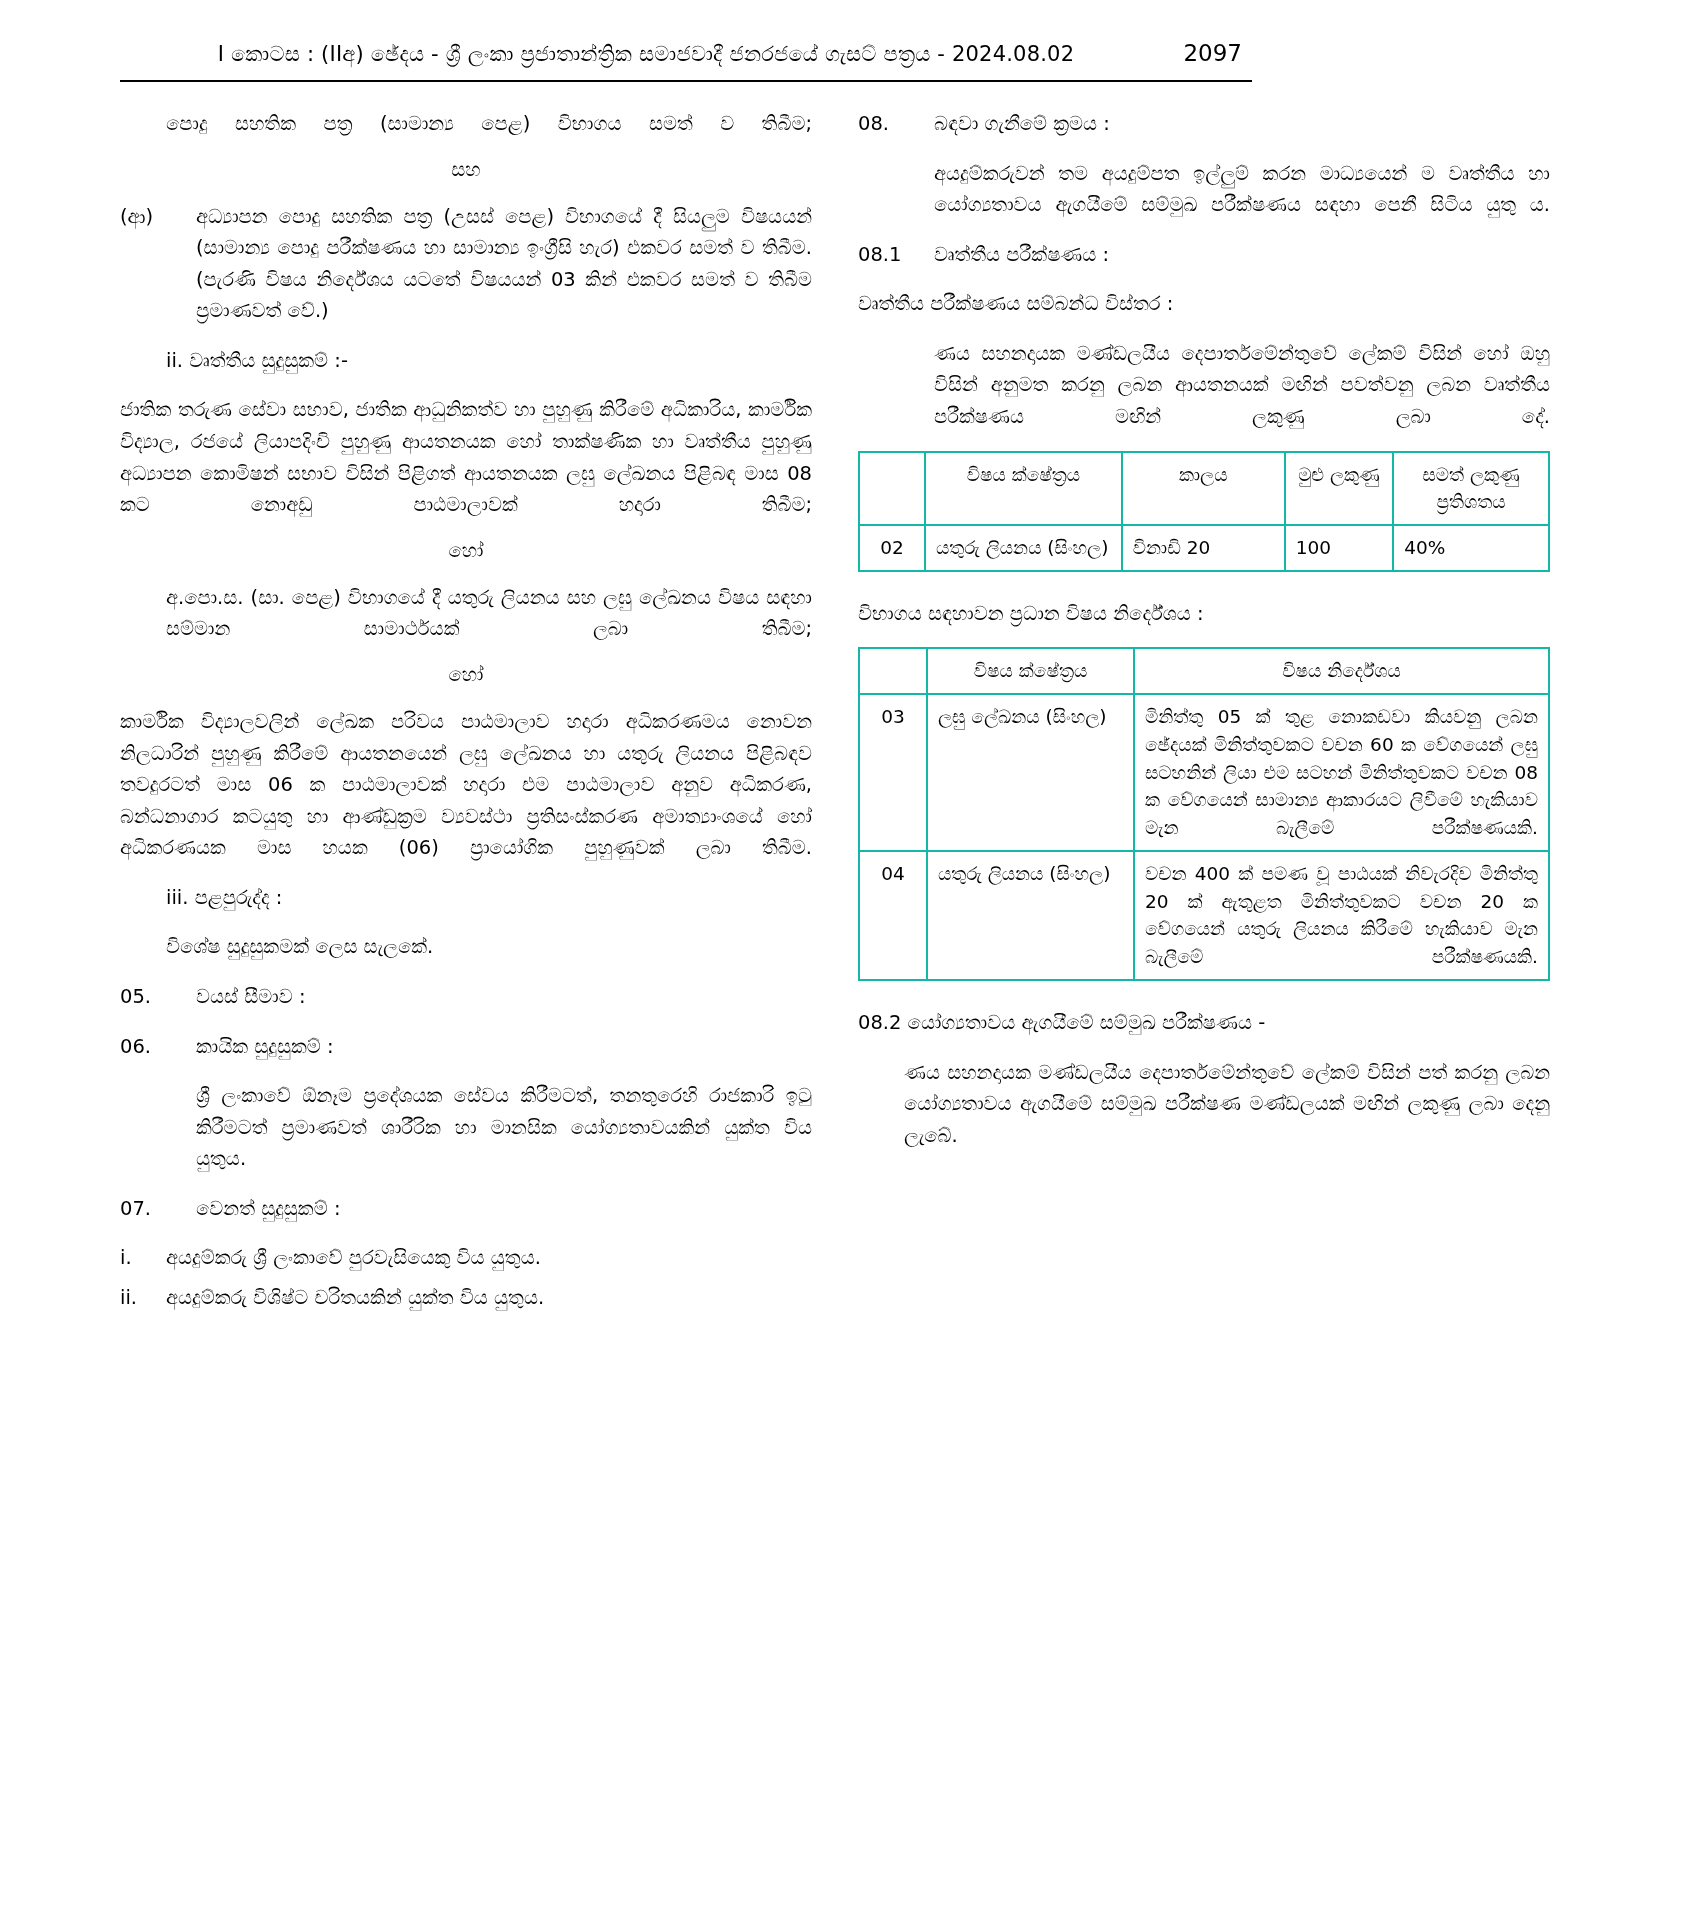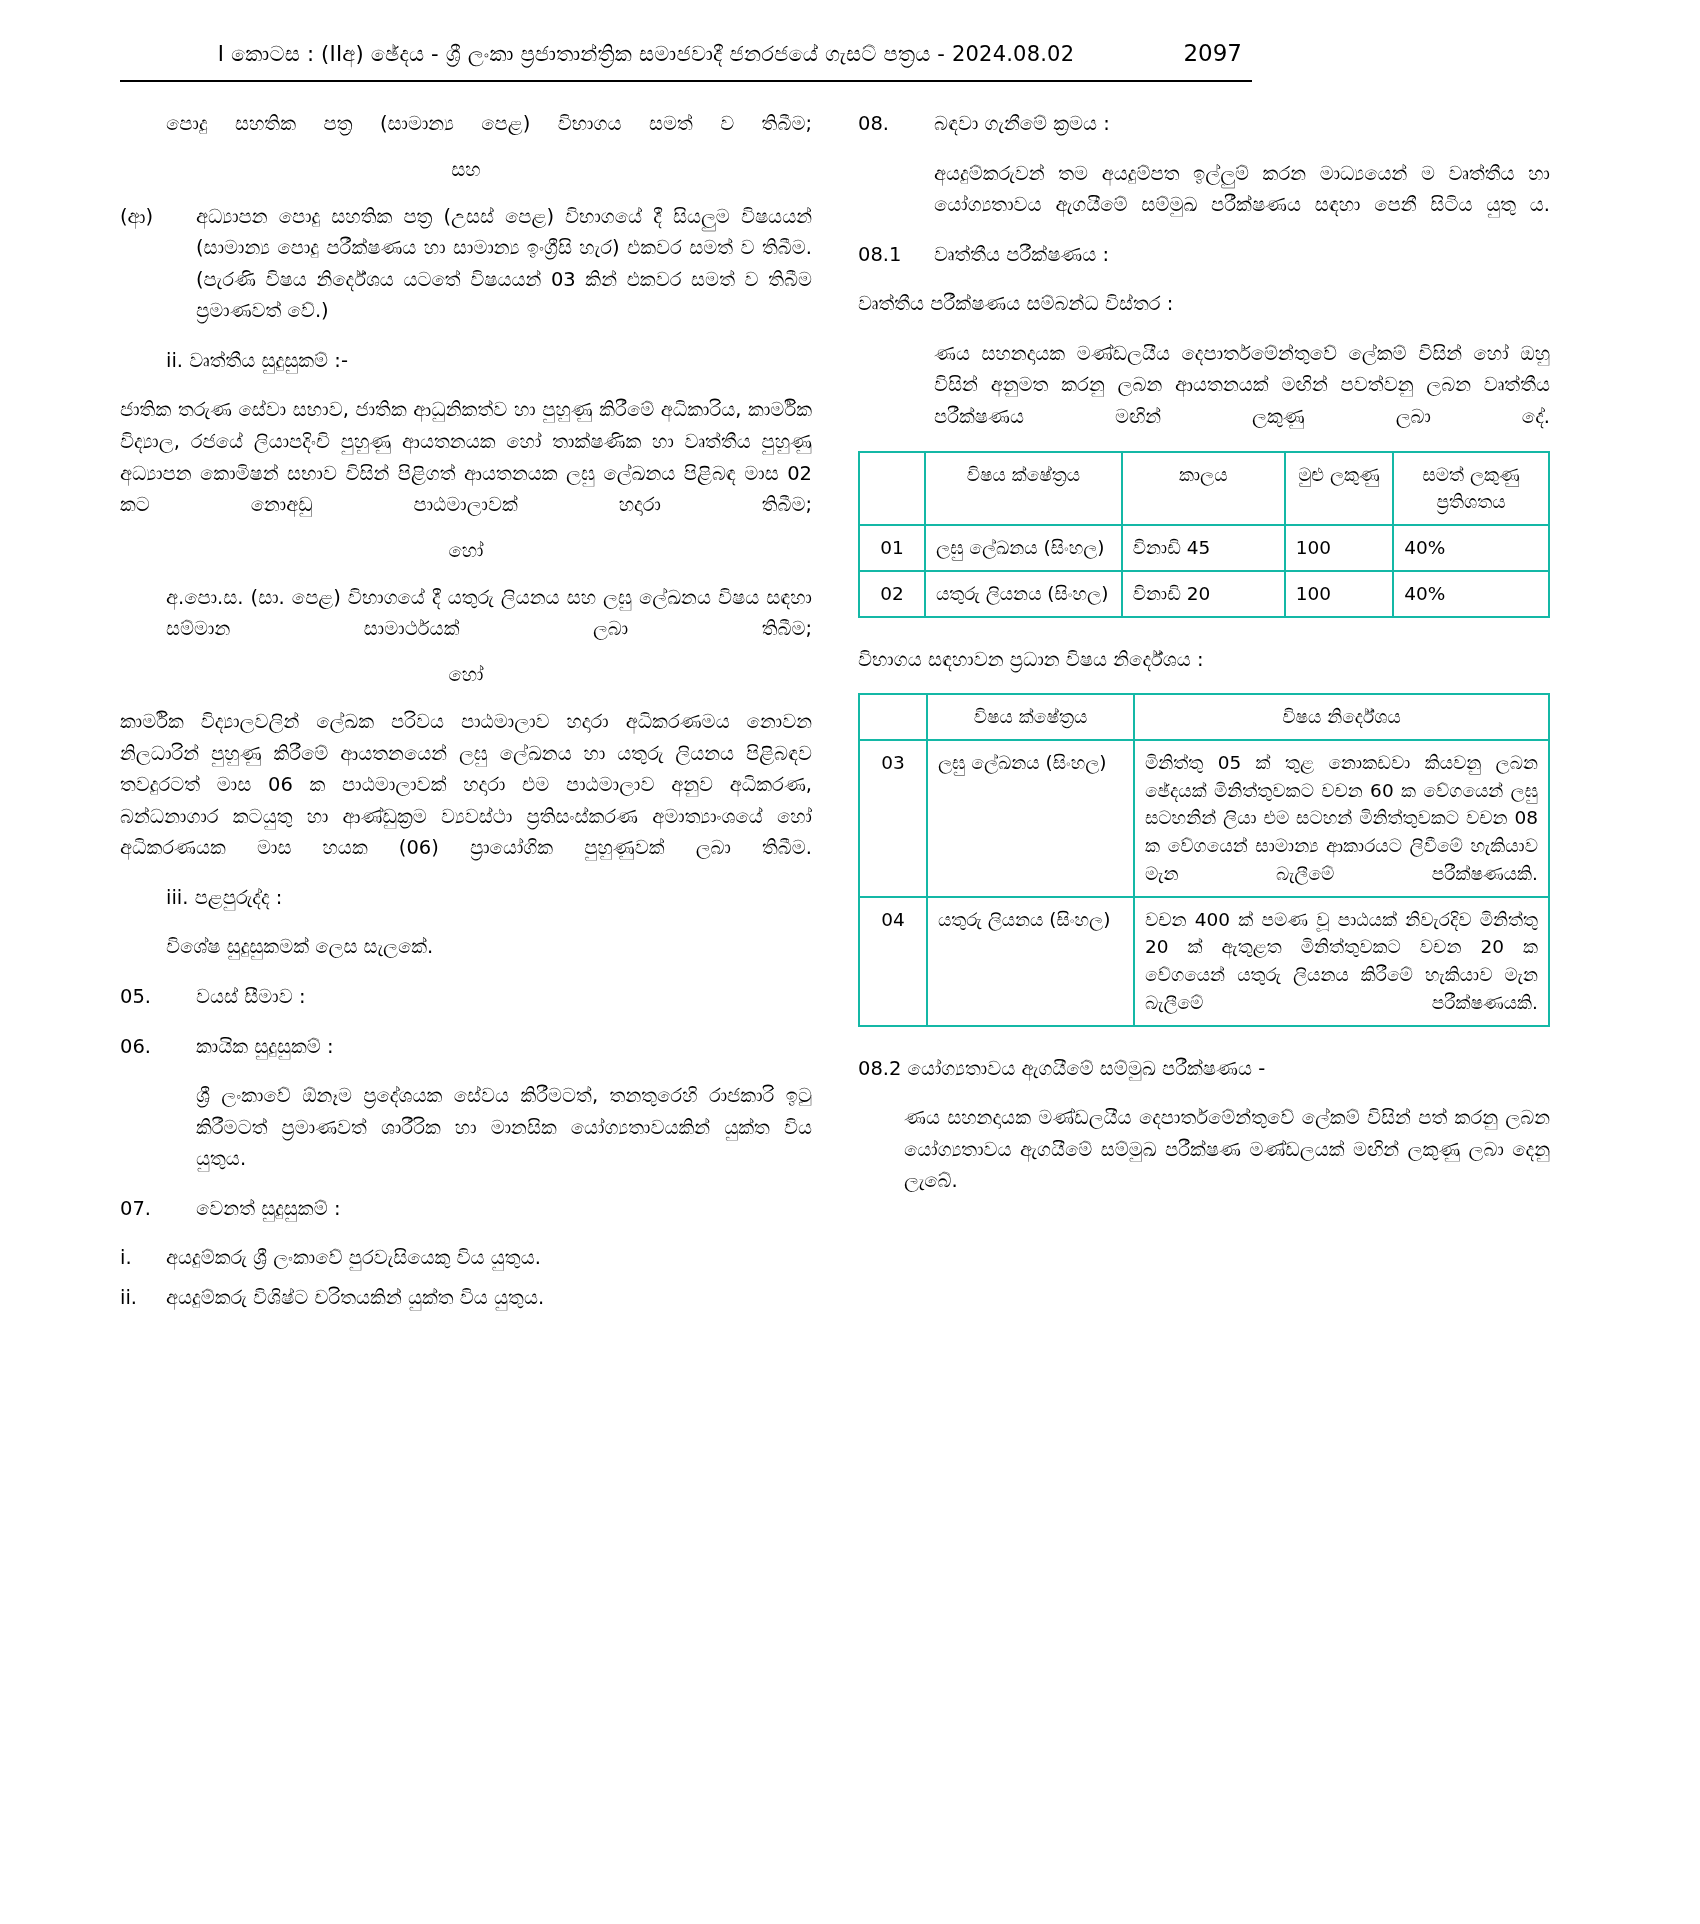--- a/index.html
+++ b/index.html
@@ -148,21 +148,21 @@
 
       <div class="center">සහ</div>
 
       <div class="indent-block">
         <div class="marker m-num">(ආ)</div>
         <div class="body-text">අධ්‍යාපන පොදු සහතික පත්‍ර (උසස් පෙළ) විභාගයේ දී සියලුම විෂයයන් (සාමාන්‍ය පොදු පරීක්ෂණය හා සාමාන්‍ය ඉංග්‍රීසි හැර) එකවර සමත් ව තිබීම. (පැරණි විෂය නිර්දේශය යටතේ විෂයයන් 03 කින් එකවර සමත් ව තිබීම ප්‍රමාණවත් වේ.)</div>
       </div>
 
       <div class="txt pad-l2 mb-lg">ii. වෘත්තීය සුදුසුකම් :-</div>
 
-      <div class="txt just">ජාතික තරුණ සේවා සභාව, ජාතික ආධුනිකත්ව හා පුහුණු කිරීමේ අධිකාරිය, කාර්මික විද්‍යාල, රජයේ ලියාපදිංචි පුහුණු ආයතනයක හෝ තාක්ෂණික හා වෘත්තීය පුහුණු අධ්‍යාපන කොමිෂන් සභාව විසින් පිළිගත් ආයතනයක ලඝු ලේඛනය පිළිබඳ මාස 02 කට නොඅඩු පාඨමාලාවක් හදාරා තිබීම;</div>
+      <div class="txt just">ජාතික තරුණ සේවා සභාව, ජාතික ආධුනිකත්ව හා පුහුණු කිරීමේ අධිකාරිය, කාර්මික විද්‍යාල, රජයේ ලියාපදිංචි පුහුණු ආයතනයක හෝ තාක්ෂණික හා වෘත්තීය පුහුණු අධ්‍යාපන කොමිෂන් සභාව විසින් පිළිගත් ආයතනයක ලඝු ලේඛනය පිළිබඳ මාස 08 කට නොඅඩු පාඨමාලාවක් හදාරා තිබීම;</div>
 
       <div class="center">හෝ</div>
 
       <div class="txt just pad-l2">අ.පො.ස. (සා. පෙළ) විභාගයේ දී යතුරු ලියනය සහ ලඝු ලේඛනය විෂය සඳහා සම්මාන සාමාර්ථයක් ලබා තිබීම;</div>
 
       <div class="center">හෝ</div>
 
       <div class="txt just">කාර්මික විද්‍යාලවලින් ලේඛක පරිවය පාඨමාලාව හදාරා අධිකරණමය නොවන නිලධාරින් පුහුණු කිරීමේ ආයතනයෙන් ලඝු ලේඛනය හා යතුරු ලියනය පිළිබඳව තවදුරටත් මාස 06 ක පාඨමාලාවක් හදාරා එම පාඨමාලාව අනුව අධිකරණ, බන්ධනාගාර කටයුතු හා ආණ්ඩුක්‍රම ව්‍යවස්ථා ප්‍රතිසංස්කරණ අමාත්‍යාංශයේ හෝ අධිකරණයක මාස හයක (06) ප්‍රායෝගික පුහුණුවක් ලබා තිබීම.</div>
 
       <div class="txt pad-l2 mb-lg">iii. පළපුරුද්ද :</div>
@@ -224,27 +224,20 @@
           <tr>
             <th class="c-idx"></th>
             <th class="c-field">විෂය ක්ෂේත්‍රය</th>
             <th class="c-time">කාලය</th>
             <th class="c-marks">මුළු ලකුණු</th>
             <th class="c-pct">සමත් ලකුණු ප්‍රතිශතය</th>
           </tr>
         </thead>
         <tbody>
           <tr>
-            <td class="c-idx">01</td>
-            <td>ලඝු ලේඛනය (සිංහල)</td>
-            <td>විනාඩි 45</td>
-            <td>100</td>
-            <td>40%</td>
-          </tr>
-          <tr>
             <td class="c-idx">02</td>
             <td>යතුරු ලියනය (සිංහල)</td>
             <td>විනාඩි 20</td>
             <td>100</td>
             <td>40%</td>
           </tr>
         </tbody>
       </table>
 
       <div class="txt mb-sm">විභාගය සඳහාවන ප්‍රධාන විෂය නිර්දේශය :</div>

